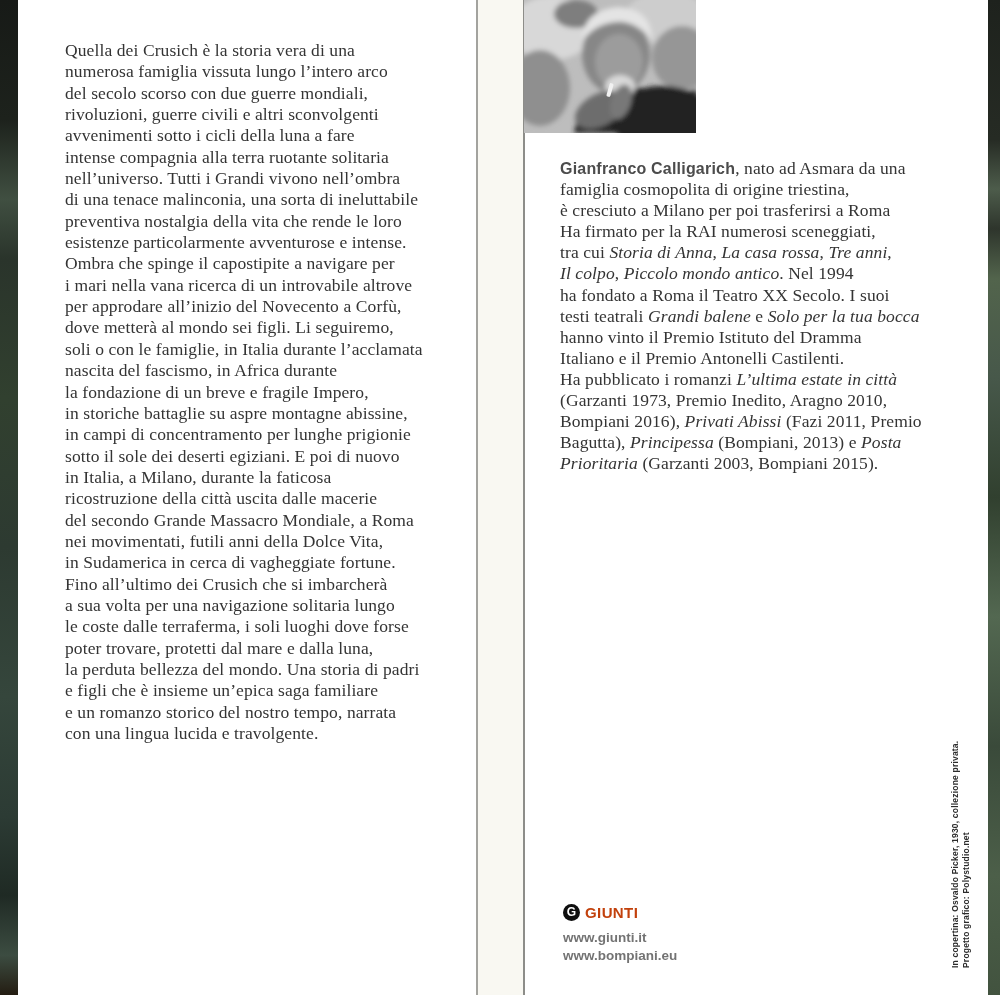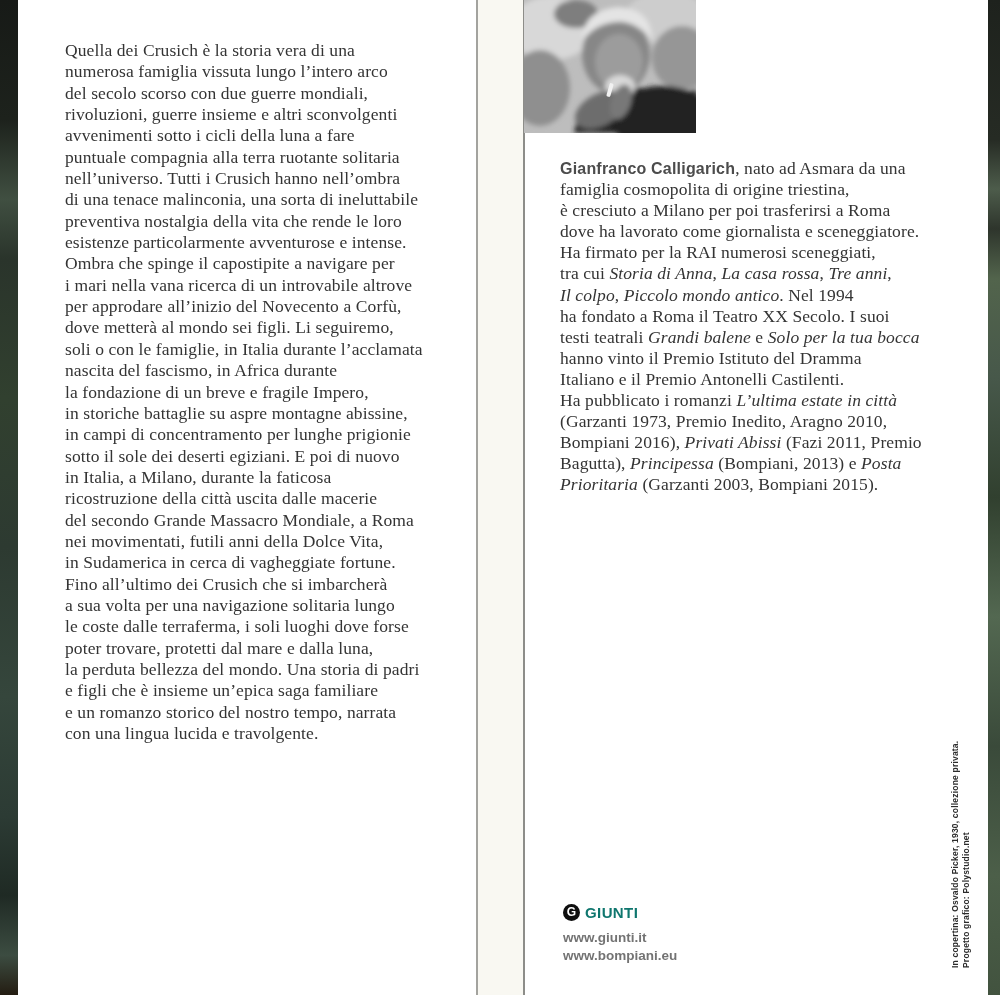--- a/index.html
+++ b/index.html
@@ -50,21 +50,21 @@
   .publisher{
     position:absolute;left:563px;top:903px;width:220px;
     font-family:"Liberation Sans", sans-serif;color:#121212;
   }
   .logo-row{display:flex;align-items:center;gap:5px;height:18px;}
   .logo-g{
     display:inline-flex;align-items:center;justify-content:center;
     width:17px;height:17px;border-radius:50%;background:#0e0e0e;
     color:#ffffff;font-weight:bold;font-size:12px;line-height:17px;
   }
-  .logo-text{font-weight:bold;font-size:15px;letter-spacing:0.4px;color:#0f766e;}
+  .logo-text{font-weight:bold;font-size:15px;letter-spacing:0.4px;color:#c2410c;}
   .sites{margin-top:8px;font-weight:bold;font-size:13.5px;line-height:17.5px;color:#737373;}
   
   .credits{
     position:absolute;left:861px;top:857px;width:200px;height:22px;
     transform:rotate(-90deg);
     font-family:"Liberation Sans", sans-serif;font-weight:bold;
     font-size:8.5px;line-height:10.5px;color:#2b2b2b;letter-spacing:0.2px;
     white-space:nowrap;
   }
 </style>
@@ -74,24 +74,24 @@
 <div class="canvas">
 
   <div class="edge-left"></div>
   <div class="edge-right"></div>
   <div class="fold"></div>
 
   <div class="synopsis" id="synopsis">
       <div>Quella dei Crusich è la storia vera di una</div>
       <div>numerosa famiglia vissuta lungo l’intero arco</div>
       <div>del secolo scorso con due guerre mondiali,</div>
-      <div>rivoluzioni, guerre insieme e altri sconvolgenti</div>
+      <div>rivoluzioni, guerre civili e altri sconvolgenti</div>
       <div>avvenimenti sotto i cicli della luna a fare</div>
-      <div>puntuale compagnia alla terra ruotante solitaria</div>
-      <div>nell’universo. Tutti i Crusich hanno nell’ombra</div>
+      <div>intense compagnia alla terra ruotante solitaria</div>
+      <div>nell’universo. Tutti i Grandi vivono nell’ombra</div>
       <div>di una tenace malinconia, una sorta di ineluttabile</div>
       <div>preventiva nostalgia della vita che rende le loro</div>
       <div>esistenze particolarmente avventurose e intense.</div>
       <div>Ombra che spinge il capostipite a navigare per</div>
       <div>i mari nella vana ricerca di un introvabile altrove</div>
       <div>per approdare all’inizio del Novecento a Corfù,</div>
       <div>dove metterà al mondo sei figli. Li seguiremo,</div>
       <div>soli o con le famiglie, in Italia durante l’acclamata</div>
       <div>nascita del fascismo, in Africa durante</div>
       <div>la fondazione di un breve e fragile Impero,</div>
@@ -137,21 +137,20 @@
         <ellipse cx="97" cy="102" rx="10" ry="18" fill="#787878" transform="rotate(18 97 102)"></ellipse>
       </g>
       <rect x="84" y="83" width="4" height="14" rx="1.5" fill="#f1f1f1" transform="rotate(16 86 90)"></rect>
     </svg>
   </div>
 
   <div class="bio" id="bio">
       <div><span class="name">Gianfranco Calligarich</span><span>, nato ad Asmara da una</span></div>
       <div><span>famiglia cosmopolita di origine triestina,</span></div>
       <div><span>è cresciuto a Milano per poi trasferirsi a Roma</span></div>
-      <div><span>dove ha lavorato come giornalista e sceneggiatore.</span></div>
       <div><span>Ha firmato per la RAI numerosi sceneggiati,</span></div>
       <div><span>tra cui </span><span class="it">Storia di Anna</span><span>, </span><span class="it">La casa rossa</span><span>, </span><span class="it">Tre anni</span><span>,</span></div>
       <div><span class="it">Il colpo</span><span>, </span><span class="it">Piccolo mondo antico</span><span>. Nel 1994</span></div>
       <div><span>ha fondato a Roma il Teatro XX Secolo. I suoi</span></div>
       <div><span>testi teatrali </span><span class="it">Grandi balene</span><span> e </span><span class="it">Solo per la tua bocca</span></div>
       <div><span>hanno vinto il Premio Istituto del Dramma</span></div>
       <div><span>Italiano e il Premio Antonelli Castilenti.</span></div>
       <div><span>Ha pubblicato i romanzi </span><span class="it">L’ultima estate in città</span></div>
       <div><span>(Garzanti 1973, Premio Inedito, Aragno 2010,</span></div>
       <div><span>Bompiani 2016), </span><span class="it">Privati Abissi</span><span> (Fazi 2011, Premio</span></div>

